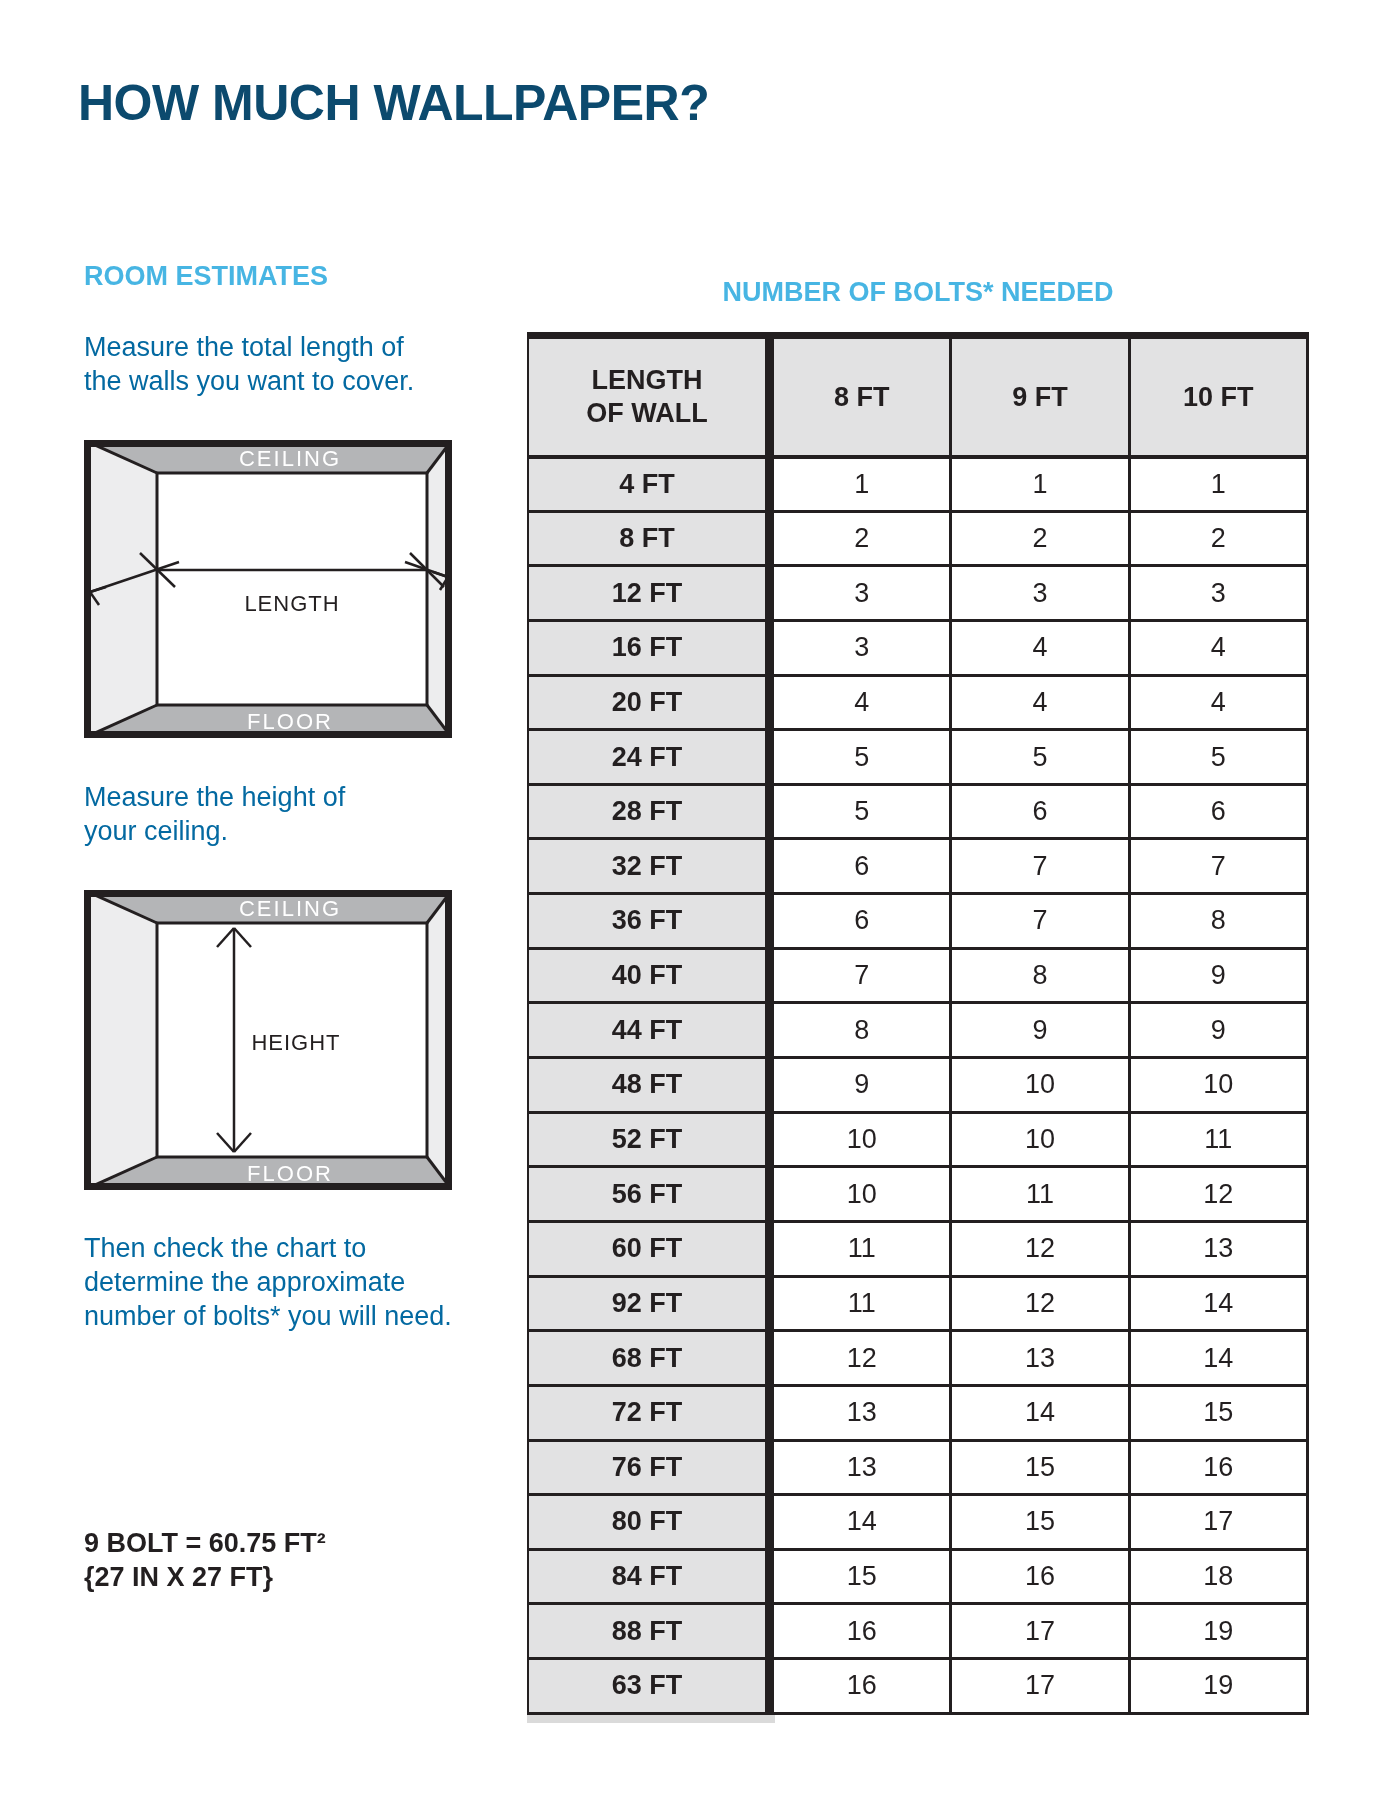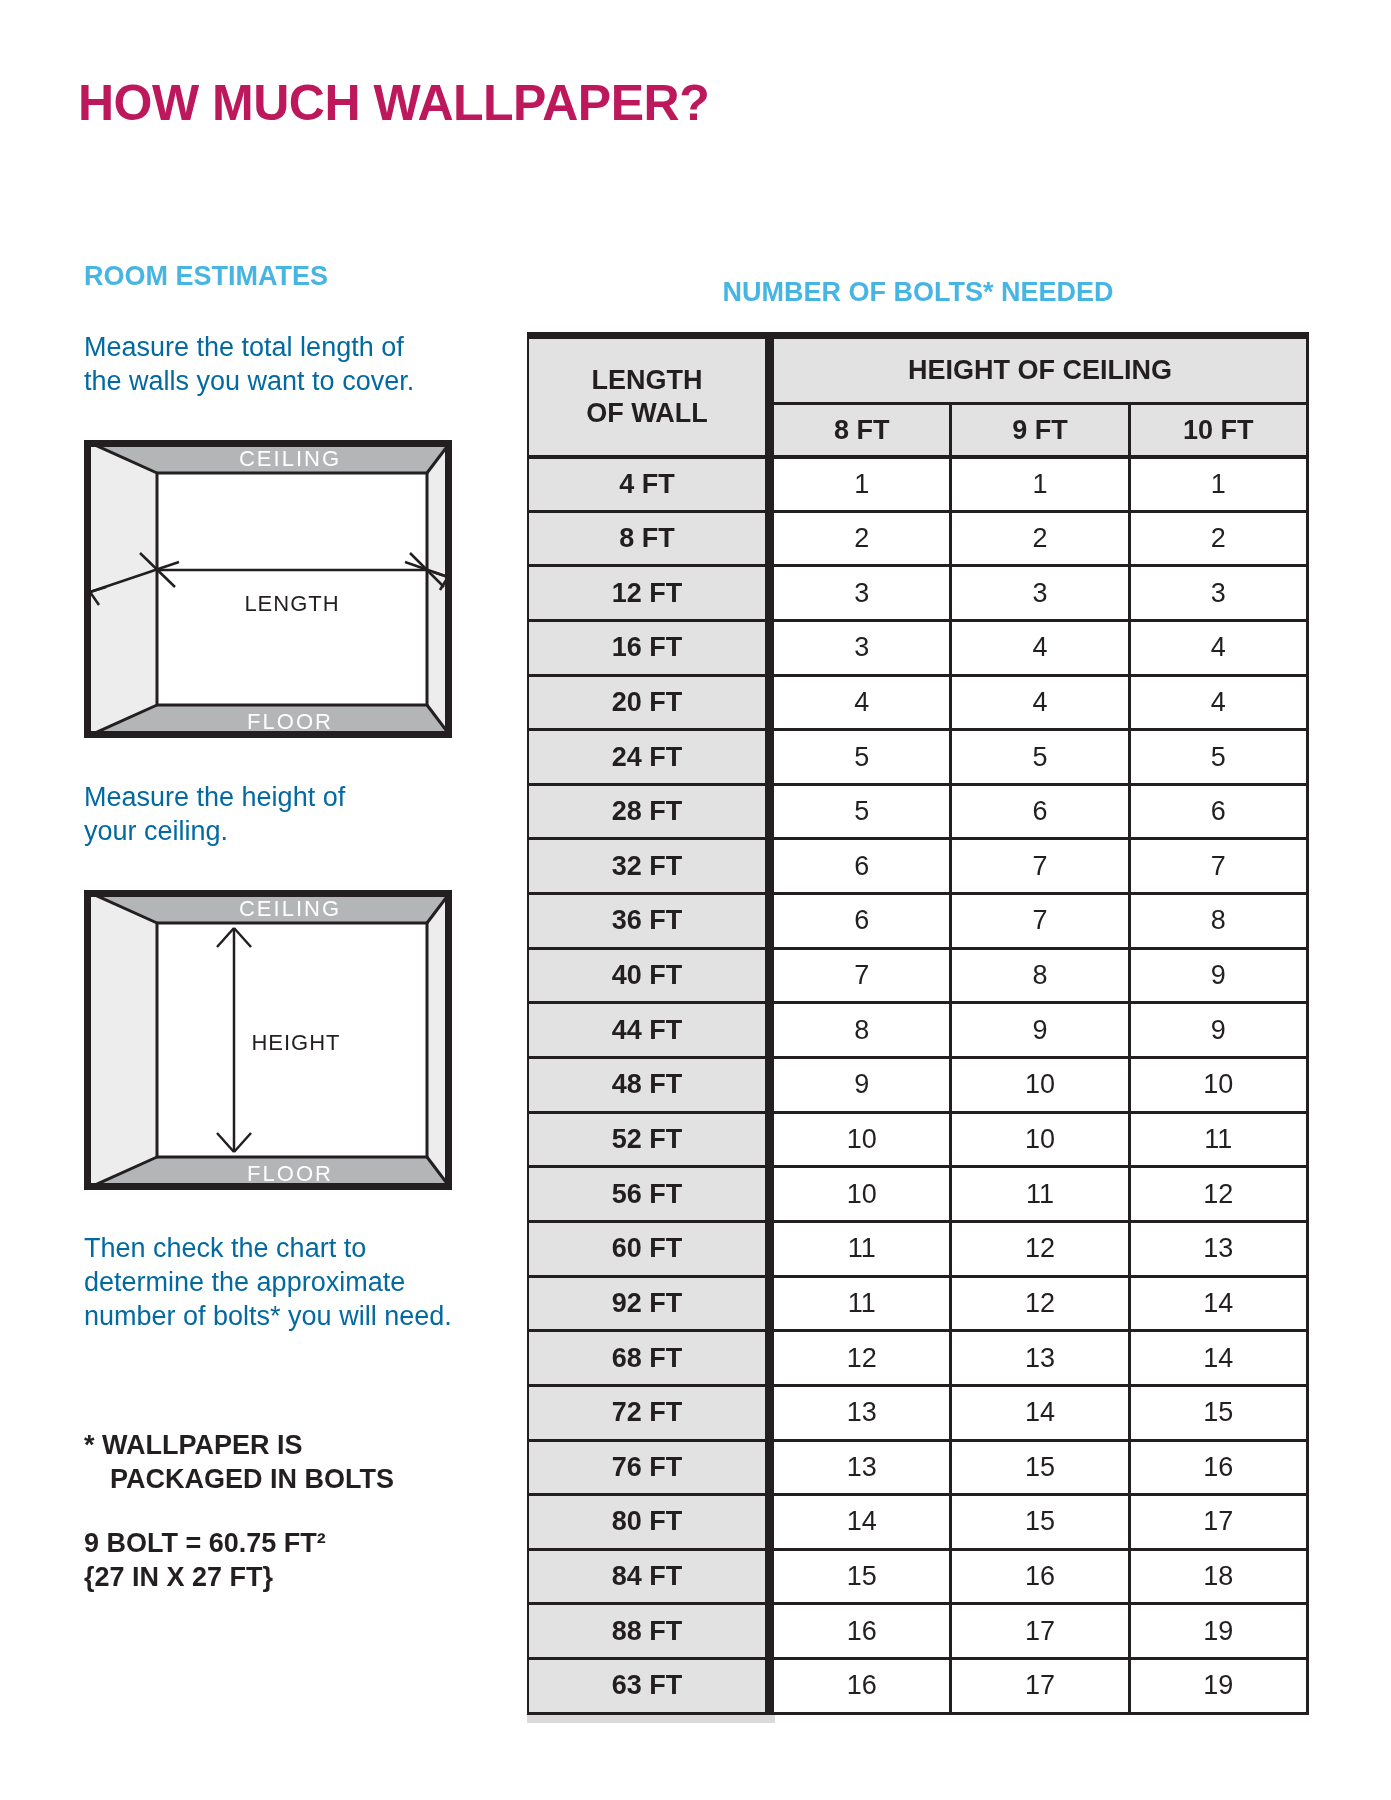--- a/index.html
+++ b/index.html
@@ -3,21 +3,21 @@
 <meta charset="utf-8">
 <style>
   * { margin:0; padding:0; box-sizing:border-box; }
   html,body { background:#ffffff; }
   .page {
     position:relative; width:1391px; height:1800px; background:#ffffff;
     font-family:"Liberation Sans", sans-serif; color:#231f20; overflow:hidden;
   }
   .title {
     position:absolute; left:78px; top:74px;
-    font-size:50px; font-weight:700; letter-spacing:-0.5px; color:#be185d;text-align:right;
+    font-size:50px; font-weight:700; letter-spacing:-0.5px; color:#0c4a6e;text-align:right;
   }
   .sec-heading {
     position:absolute; font-size:27px; font-weight:700; color:#47b5e3;
   }
   .para {
     position:absolute; left:84px; font-size:27px; line-height:34px;
     white-space:pre-line; color:#0369a1;
   }
   .note { position:absolute; left:84px; font-size:27px; line-height:34px; font-weight:700; }
   .note .indent { margin-left:26px; }
@@ -132,39 +132,34 @@
       <text x="206" y="26" text-anchor="middle" font-size="22" letter-spacing="2" fill="#ffffff">CEILING</text>
       <text x="206" y="291" text-anchor="middle" font-size="22" letter-spacing="2" fill="#ffffff">FLOOR</text>
       <text x="212" y="160" text-anchor="middle" font-size="22" letter-spacing="1" fill="#231f20">HEIGHT</text>
     </svg>
   </div>
 
   <p class="para" style="top:1231px;">Then check the chart to
 determine the approximate
 number of bolts* you will need.</p>
 
-  <div class="note" style="top:1428px;">
-    <div>* WALLPAPER IS</div>
-    <div class="indent">PACKAGED IN BOLTS</div>
-  </div>
 
   <div class="note" style="top:1526px;">
     <div>9 BOLT = 60.75 FT²</div>
     <div>{27 IN X 27 FT}</div>
   </div>
 
   <h2 class="sec-heading tbl-heading">NUMBER OF BOLTS* NEEDED</h2>
 
   <div class="tbl">
     <div class="topbar"></div>
     <div class="thead">
       <div class="th-col1">LENGTH
 OF WALL</div>
       <div class="th-right">
-        <div class="th-group">HEIGHT OF CEILING</div>
         <div class="th-sub">
           <div class="thc">8 FT</div>
           <div class="thc vb">9 FT</div>
           <div class="thc vb">10 FT</div>
         </div>
       </div>
     </div>
     <div>
         <div class="trow">
           <div class="cell rowhead">4 FT</div>

